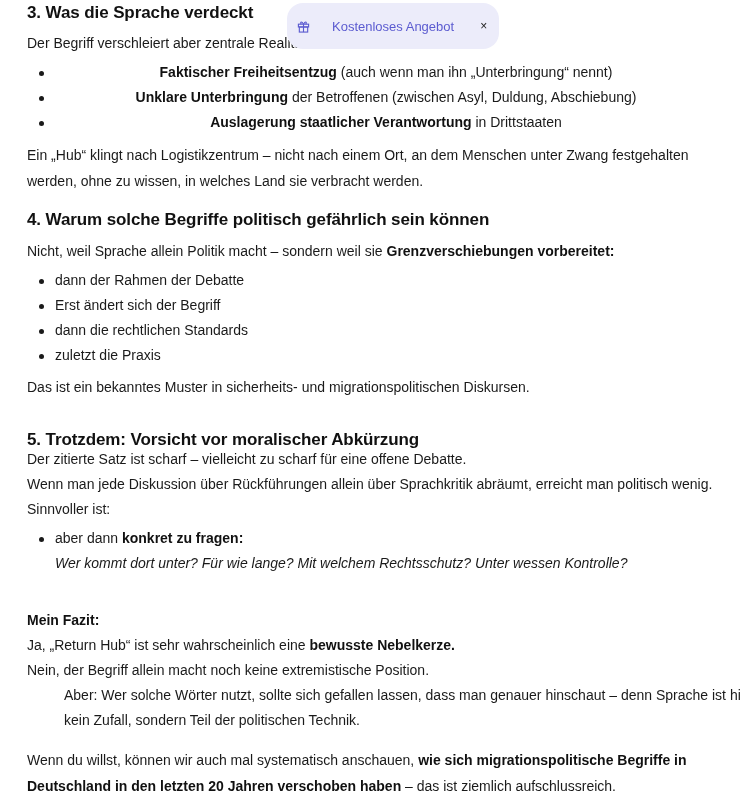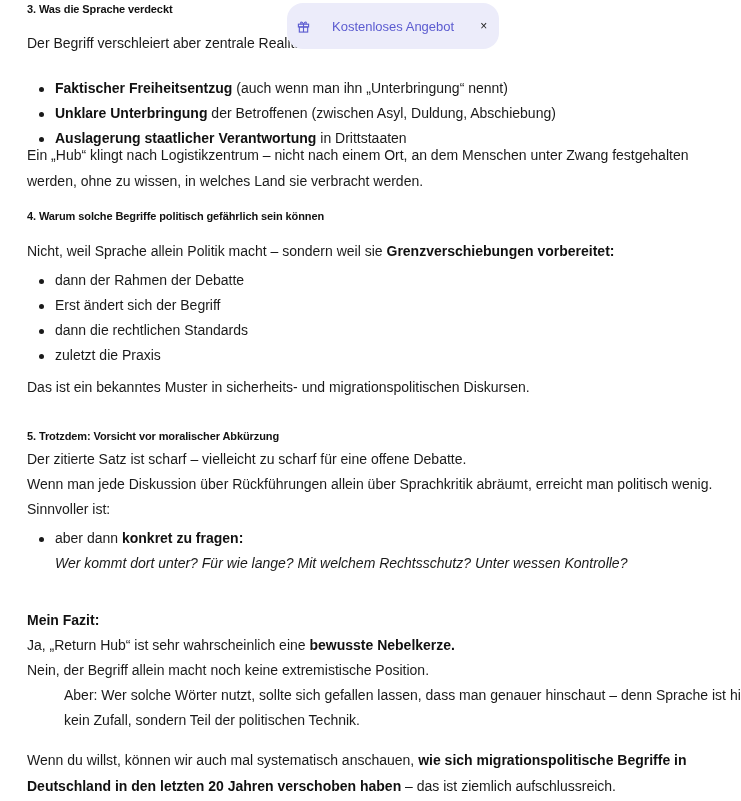--- a/index.html
+++ b/index.html
@@ -16,21 +16,21 @@
       color: #1a1a1a;
       font-size: 14px;
     }
     .content {
       position: absolute;
       left: 27px;
       top: 0;
       width: 690px;
     }
     h3 {
-      font-size: 11px;
+      font-size: 17px;
       font-weight: bold;
       margin: 0;
       color: #111;
       letter-spacing: -0.1px;
     }
     p {
       margin: 0;
       line-height: 25px;
     }
     ul {
@@ -96,21 +96,21 @@
     <path d="M7 4.5 C9 1, 11 2, 9.5 4.5"></path>
   </svg>
   <span>Kostenloses Angebot</span>
   <span class="close">×</span>
 </div>
 
 <div class="content">
 
   <h3 style="position:absolute; top:3px;">3. Was die Sprache verdeckt</h3>
   <p style="position:absolute; top:31px; width:690px;">Der Begriff verschleiert aber zentrale Realitäten:</p>
-  <ul style="position:absolute; top:76px; width:662px;">
+  <ul style="position:absolute; top:60px; width:662px;text-align:center;">
     <li><b>Faktischer Freiheitsentzug</b><span> (auch wenn man ihn „Unterbringung“ nennt)</span></li>
     <li><b>Unklare Unterbringung</b><span> der Betroffenen (zwischen Asyl, Duldung, Abschiebung)</span></li>
     <li><b>Auslagerung staatlicher Verantwortung</b><span> in Drittstaaten</span></li>
   </ul>
   <p style="position:absolute; top:142px; width:690px; line-height:26px;">Ein „Hub“ klingt nach Logistikzentrum – nicht nach einem Ort, an dem Menschen unter Zwang festgehalten werden, ohne zu wissen, in welches Land sie verbracht werden.</p>
 
   <h3 style="position:absolute; top:210px;">4. Warum solche Begriffe politisch gefährlich sein können</h3>
   <p style="position:absolute; top:239px; width:690px;"><span>Nicht, weil Sprache allein Politik macht – sondern weil sie </span><b>Grenzverschiebungen vorbereitet:</b></p>
   <ul style="position:absolute; top:268px; width:662px;">
     <li>dann der Rahmen der Debatte</li>

